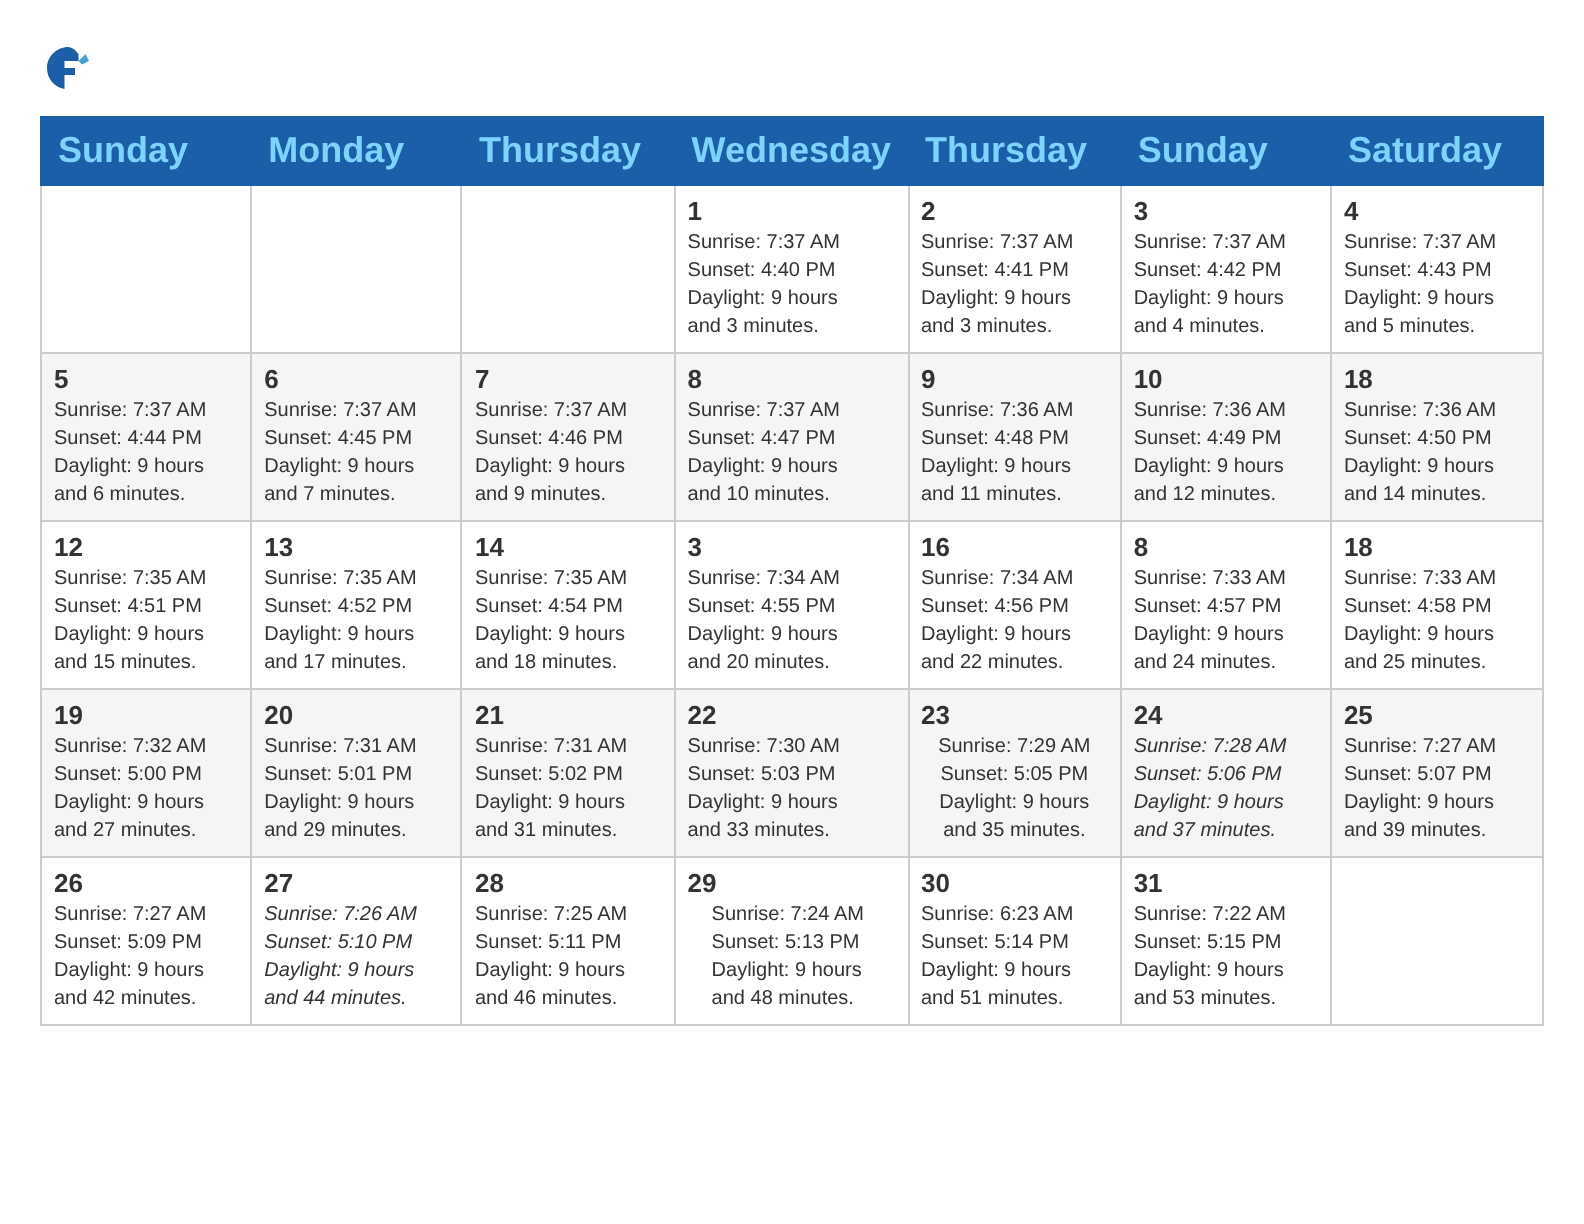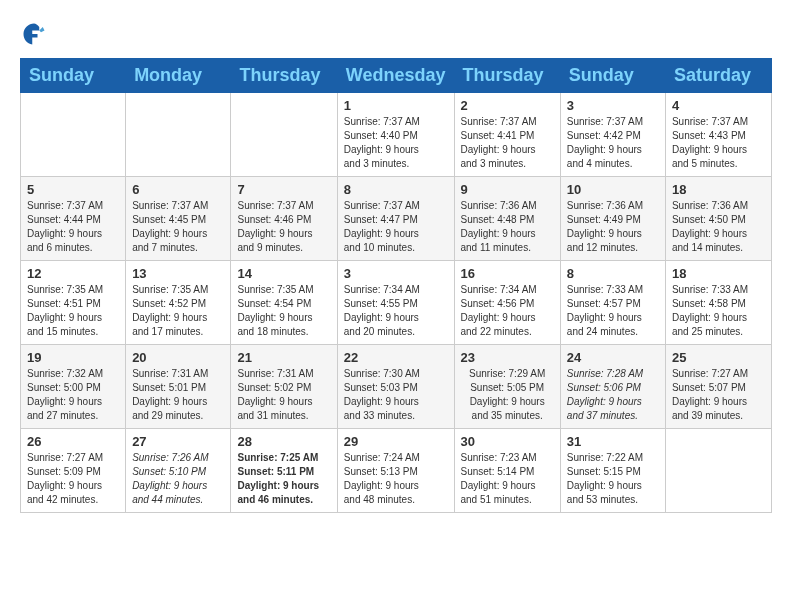--- a/index.html
+++ b/index.html
@@ -324,35 +324,35 @@
         </td>
         <td>
           <span class="day-number">27</span>
           <div class="day-info" style="white-space: pre-line; font-style: italic;">Sunrise: 7:26 AM
 Sunset: 5:10 PM
 Daylight: 9 hours
 and 44 minutes.</div>
         </td>
         <td>
           <span class="day-number">28</span>
-          <div class="day-info" style="white-space: pre-line; font-weight: bold;">Sunrise: 7:25 AM
+          <div class="day-info" style="white-space: pre-line;">Sunrise: 7:25 AM
 Sunset: 5:11 PM
 Daylight: 9 hours
 and 46 minutes.</div>
         </td>
         <td>
           <span class="day-number">29</span>
-          <div class="day-info" style="white-space: pre-line;">Sunrise: 7:24 AM
+          <div class="day-info" style="white-space: pre-line; margin-left: 12px;">Sunrise: 7:24 AM
 Sunset: 5:13 PM
 Daylight: 9 hours
 and 48 minutes.</div>
         </td>
         <td>
           <span class="day-number">30</span>
-          <div class="day-info" style="white-space: pre-line;">Sunrise: 7:23 AM
+          <div class="day-info" style="white-space: pre-line;">Sunrise: 6:23 AM
 Sunset: 5:14 PM
 Daylight: 9 hours
 and 51 minutes.</div>
         </td>
         <td>
           <span class="day-number">31</span>
           <div class="day-info" style="white-space: pre-line;">Sunrise: 7:22 AM
 Sunset: 5:15 PM
 Daylight: 9 hours
 and 53 minutes.</div>

